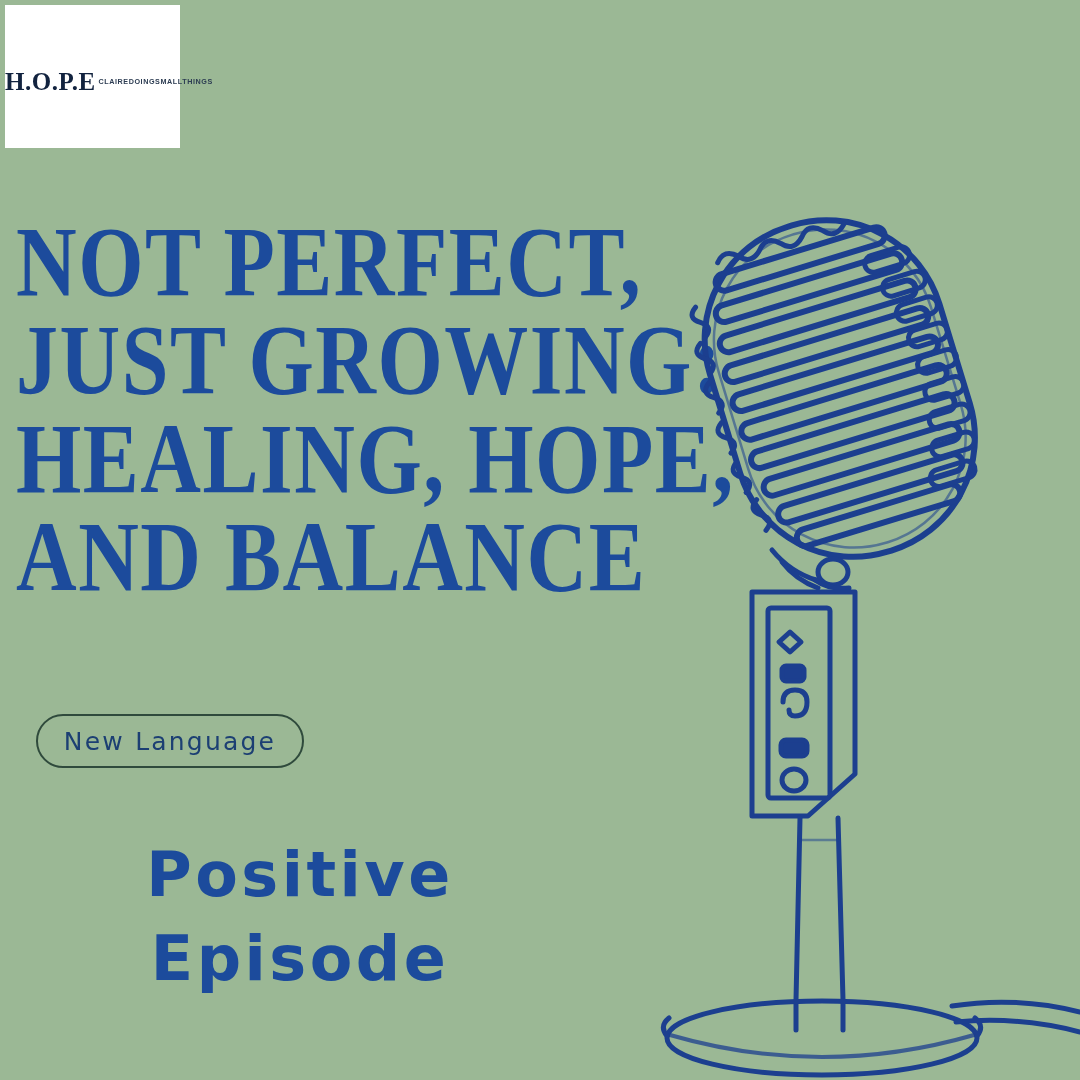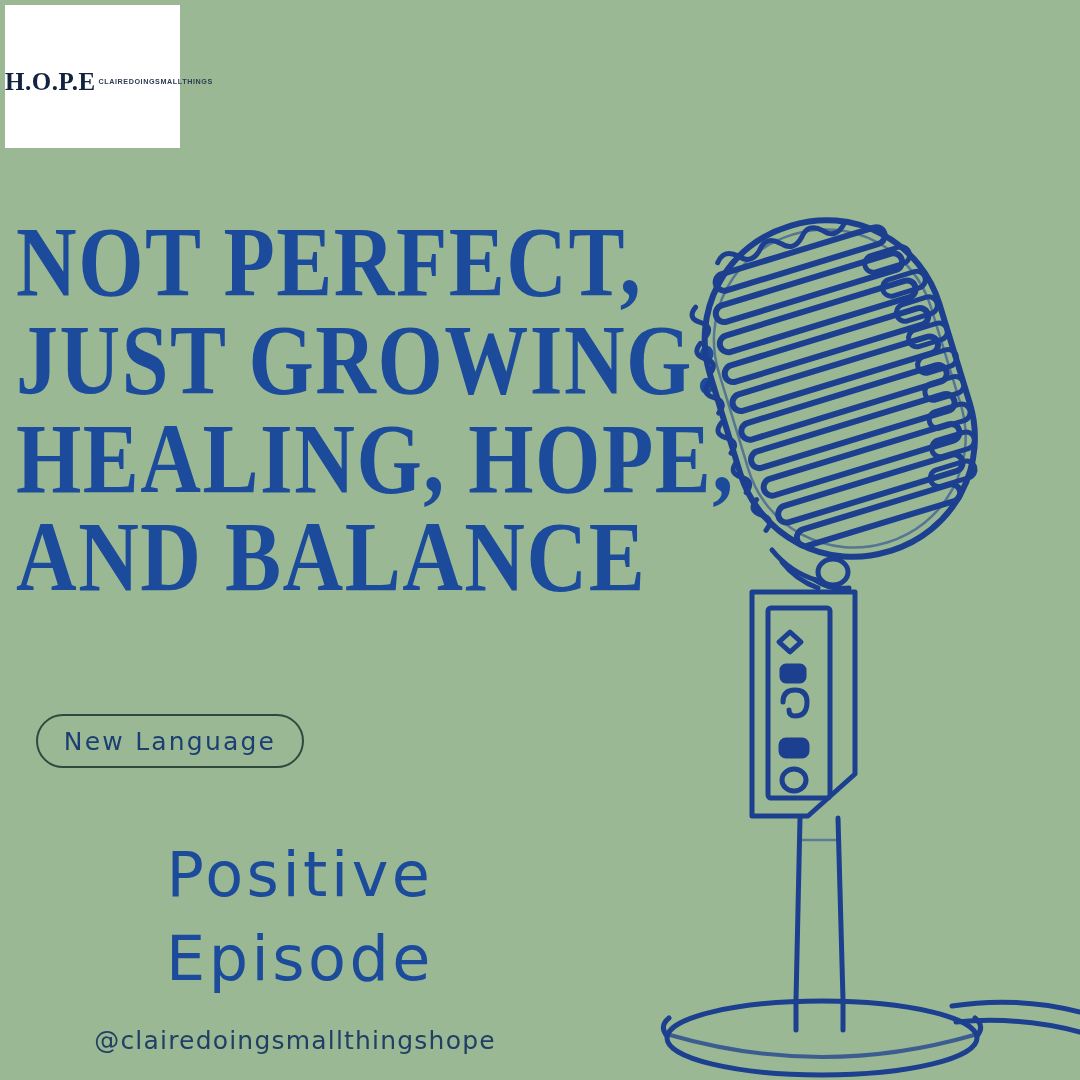--- a/index.html
+++ b/index.html
@@ -102,21 +102,21 @@
   
   #subject {
     position: absolute;
     left: 0px;
     top: 833px;
     width: 600px;
     text-align: center;
   }
   .subject-line {
     font-family: "DejaVu Sans", sans-serif;
-    font-weight: 400;
+    font-weight: 700;
     font-size: 62px;
     line-height: 1.35;
     color: #1c4b9c;
     letter-spacing: 3.5px;
     white-space: nowrap;
   }
 
   
   #handle {
     position: absolute;
@@ -191,21 +191,20 @@
 
   <div id="episode-pill">
     <span id="episode-pill-label">New Language</span>
   </div>
 
   <div id="subject">
     <div class="subject-line">Positive</div>
     <div class="subject-line">Episode</div>
   </div>
 
-  <div id="handle">@clairedoingsmallthingshope</div>
 
   <svg id="microphone" viewBox="0 0 480 880">
     <g stroke="#1c3f8f" fill="none" stroke-linecap="round" stroke-linejoin="round">
 
       <g transform="rotate(-17 235 190)">
         <rect x="120" y="20" width="240" height="340" rx="118" ry="118" stroke-width="6"></rect>
         <rect x="129" y="29" width="222" height="322" rx="110" ry="110" stroke-width="2.5" opacity="0.55"></rect>
 
         <g stroke-width="6">
           <rect x="152" y="46" width="176" height="17" rx="8.5"></rect>

